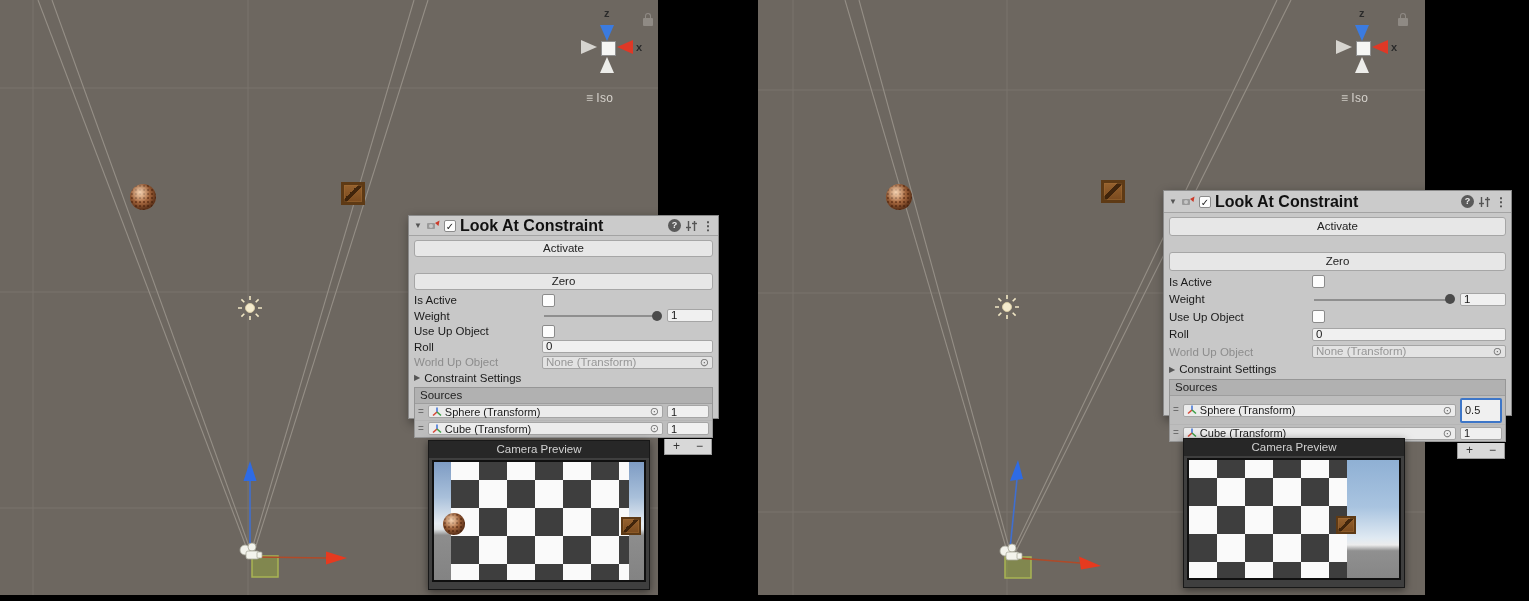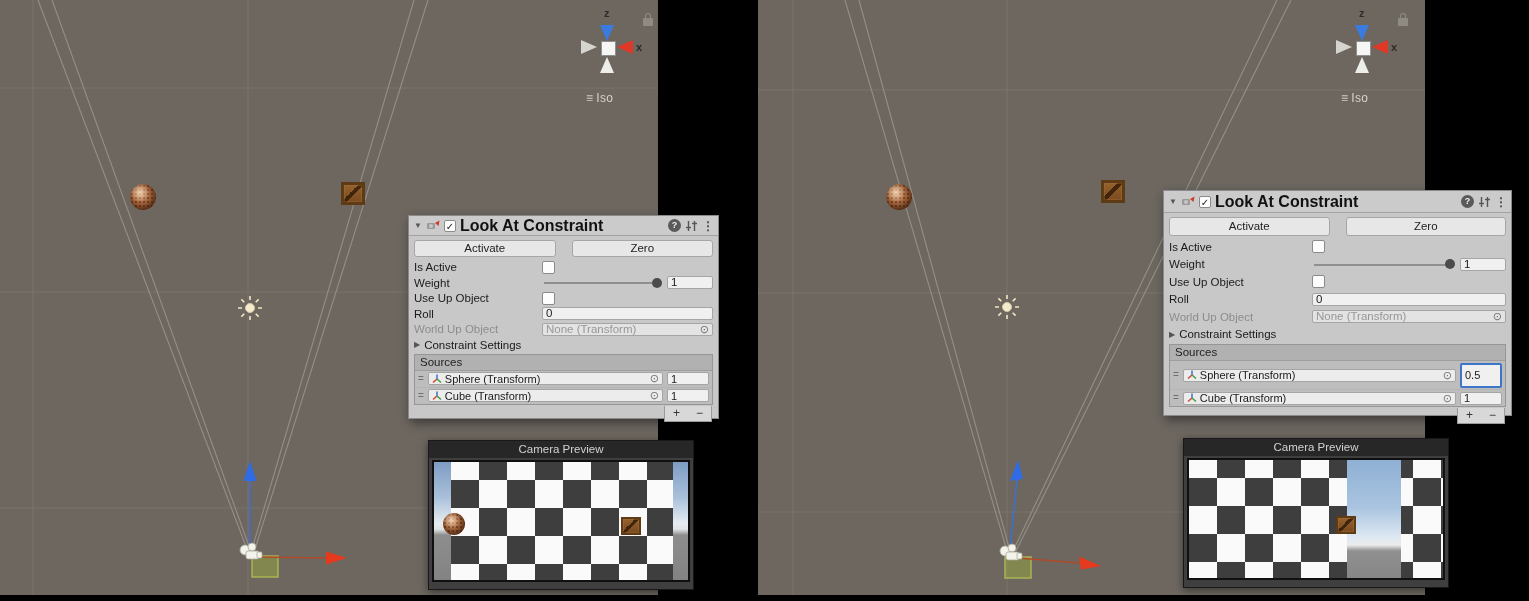--- a/index.html
+++ b/index.html
@@ -49,21 +49,21 @@
   .insp-head{display:flex;align-items:center;height:19px;background:#cbcbcb;border-bottom:1px solid #a3a3a3;padding:0 5px;gap:4px;}
   .insp-right .insp-head{height:21px;}
   .foldout{font-size:8px;color:#555;}
   .insp-title{flex:1;font-weight:bold;font-size:16px;color:#111;}
   .chk{width:12px;height:12px;background:#fdfdfd;border:1px solid #8b8b8b;border-radius:2px;
        font-size:10px;line-height:11px;text-align:center;color:#222;box-sizing:border-box;}
   .chk-empty{width:13px;height:13px;}
   .help{width:13px;height:13px;border-radius:50%;background:#5a5a5a;color:#efefef;font-size:9px;font-weight:bold;
         text-align:center;line-height:13px;}
   .kebab{font-size:12px;font-weight:bold;color:#444;letter-spacing:-1px;}
-  .btnrow{display:flex;gap:16px;margin:4px 5px 3px;}
+  .btnrow{display:flex;gap:16px;margin:4px 5px 3px;flex-direction:column;}
   .btn{flex:1;height:15px;background:#e7e7e7;border:1px solid #a6a6a6;border-radius:3px;
        font-size:11.5px;text-align:center;line-height:15px;color:#222;}
   .insp-right .btn{height:17px;line-height:17px;}
   .row{display:flex;align-items:center;height:14px;margin:1.5px 5px;}
   .insp-right .row{height:15px;margin:2.5px 5px;}
   .lbl{width:var(--lw);flex:none;white-space:nowrap;overflow:hidden;}
   .lbl.dis{color:#8d8d8d;}
   .field{background:#f0f0f0;border:1px solid #a5a5a5;border-radius:2px;height:13px;line-height:13px;
          padding:0 3px;box-sizing:border-box;display:flex;align-items:center;}
   .field.grow{flex:1;}
@@ -82,21 +82,21 @@
   .objfield{flex:1;display:flex;align-items:center;gap:3px;background:#ececec;border:1px solid #a5a5a5;
             border-radius:2px;height:13px;padding:0 3px;font-size:11px;box-sizing:border-box;}
   .objname{flex:1;white-space:nowrap;overflow:hidden;}
   .wfield{width:42px;flex:none;height:13px;line-height:12px;font-size:11px;}
   .wfield.focused{border:2px solid #3d76c8;height:25px;}
   .src-footer{display:flex;justify-content:flex-end;margin:1px 6px 0;}
   .pm{width:46px;height:15px;background:#d8d8d8;border:1px solid #9a9a9a;border-top:none;display:flex;}
   .pm span{flex:1;text-align:center;line-height:14px;font-size:12px;color:#333;}
 
   
-  .preview{position:absolute;width:266px;height:150px;background:#3f3f3f;border:1px solid #181818;
+  .preview{position:absolute;width:222px;height:150px;background:#3f3f3f;border:1px solid #181818;
            box-sizing:border-box;box-shadow:0 2px 8px rgba(0,0,0,.5);}
   .pv-title{height:17px;background:#272727;color:#d2d2d2;font-size:11.5px;text-align:center;line-height:17px;}
   .pv-body{margin:2px 3px;background:#101010;padding:2px;height:122px;box-sizing:border-box;}
   .pv-img{position:relative;width:100%;height:100%;overflow:hidden;
     background-image:repeating-conic-gradient(#3e3e3e 0 25%, #fafafa 0 50%);
     background-size:56px 56px;background-position:17px -10px;}
   .skycol{position:absolute;top:0;height:100%;}
   .sky-grad-narrow{background:linear-gradient(#7e9cc4 0%,#a9c0da 30%,#e6ecf2 52%,#e0e4e6 57%,#8d8d8d 62%,#838383 100%);}
   .sky-grad-wide{background:linear-gradient(#8fb0d4 0%,#a9c4e0 40%,#dfe9f2 66%,#ececec 72%,#909090 77%,#868686 100%);}
   .pv-sphere{width:22px;height:22px;}

